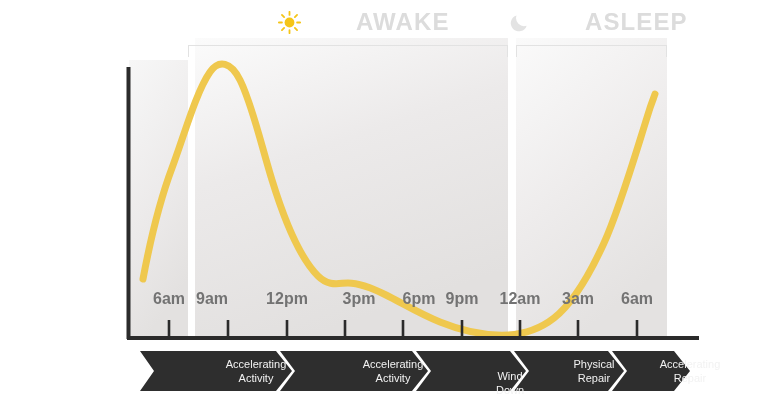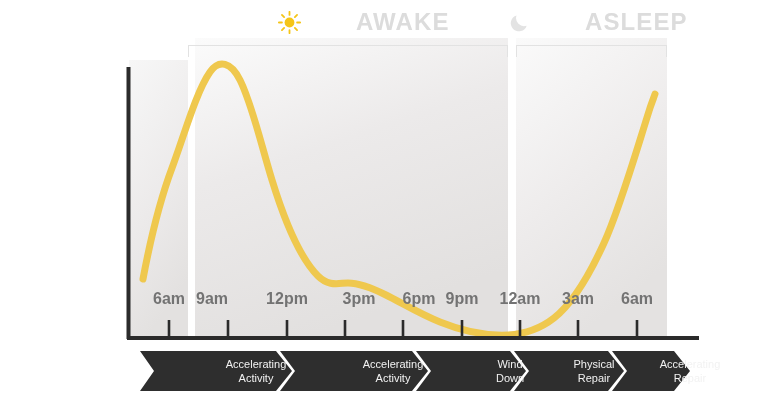--- a/index.html
+++ b/index.html
@@ -223,21 +223,21 @@
     </svg>
     <div id="chevron-labels">
         <div class="chevron-text" style="left: 76px; top: 20px;">
           <div>Accelerating</div>
           <div>Activity</div>
         </div>
         <div class="chevron-text" style="left: 213px; top: 20px;">
           <div>Accelerating</div>
           <div>Activity</div>
         </div>
-        <div class="chevron-text" style="left: 330px; top: 20px;">
+        <div class="chevron-text" style="left: 330px; top: 32px;">
           <div>Wind</div>
           <div>Down</div>
         </div>
         <div class="chevron-text" style="left: 414px; top: 20px;">
           <div>Physical</div>
           <div>Repair</div>
         </div>
         <div class="chevron-text" style="left: 510px; top: 20px;">
           <div>Accelerating</div>
           <div>Repair</div>

